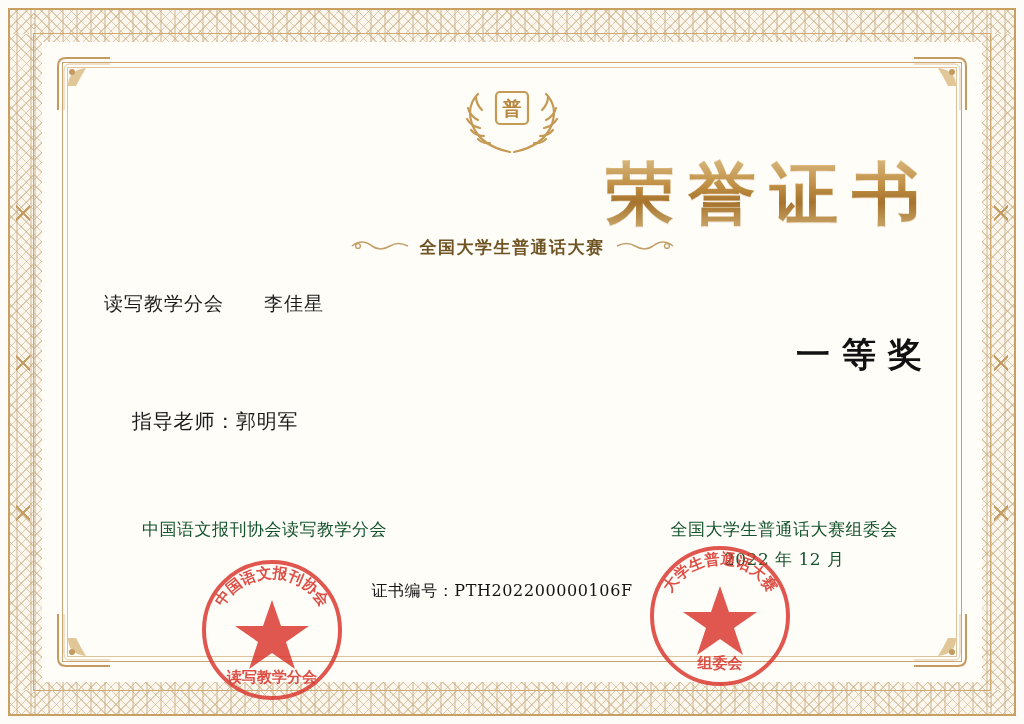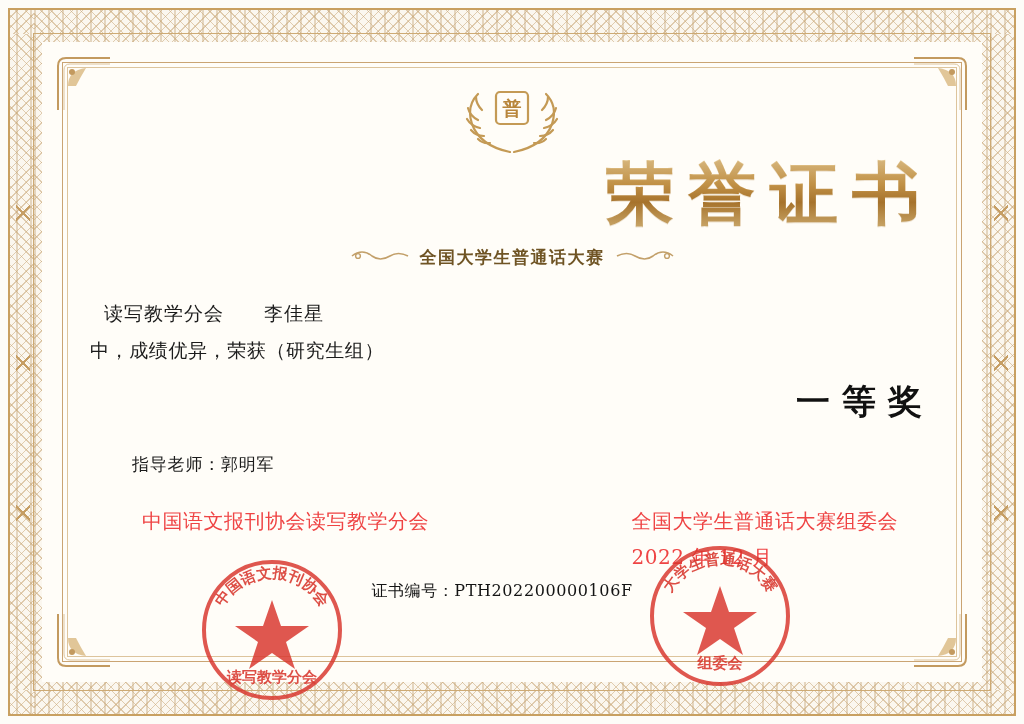--- a/index.html
+++ b/index.html
@@ -142,21 +142,21 @@
     line-height: 1.15;
     background: linear-gradient(180deg, #e8cf9e 0%, #c99a4f 38%, #a8742e 62%, #d9bd84 100%);
     -webkit-background-clip: text;
     background-clip: text;
     color: transparent;
     -webkit-text-fill-color: transparent;
     text-shadow: 0 1px 0 rgba(160,110,40,0.18);
   }
 
   .subtitle-row {
-    margin-top: 14px;
+    margin-top: 4px;
     display: flex;
     align-items: center;
     justify-content: center;
     gap: 10px;
     color: #8a6a35;
   }
   .subtitle-row .flourish { color: #c3a06a; }
   .subtitle {
     font-family: "DejaVu Serif", serif;
     font-weight: bold;
@@ -191,45 +191,45 @@
     font-size: 34px;
     letter-spacing: 12px;
     text-indent: 12px;
     color: #111;
   }
 
   .notes {
     margin-top: 22px;
     padding-left: 42px;
     font-family: "DejaVu Serif", serif;
-    font-size: 17px;
+    font-size: 20px;
     line-height: 2.1;
     color: #1b1b1b;
     letter-spacing: 0.8px;
   }
 
   
   .sign-area {
     position: absolute;
     left: 0;
     right: 0;
     bottom: 48px;
   }
   .sign-row {
     display: flex;
     justify-content: space-between;
     align-items: flex-start;
     padding: 0 36px 0 52px;
   }
   .sign-col {
     position: relative;
-    text-align: left;
-    font-family: "DejaVu Serif", serif;
-    font-size: 20px;
-    color: #ef4444;
+    text-align: center;
+    font-family: "DejaVu Serif", serif;
+    font-size: 17px;
+    color: #14532d;
     letter-spacing: 0.5px;
     line-height: 1.8;
   }
   .serial {
     margin-top: 6px;
     text-align: center;
     padding-right: 20px;
     font-family: "DejaVu Serif", serif;
     font-size: 16px;
     color: #141414;
@@ -336,21 +336,20 @@
         </svg>
       </span>
     </div>
 
     <div class="body-text">
       <div class="line-recipient">
         <span>读写教学分会</span>
         <span class="sep"></span>
         <span>李佳星</span>
       </div>
-      <div class="line-body">中，成绩优异，荣获（研究生组）</div>
     </div>
 
     <div class="award">一等奖</div>
 
     <div class="notes">
       <div>指导老师：郭明军</div>
     </div>
 
     <div class="sign-area">
       <div class="sign-row">

